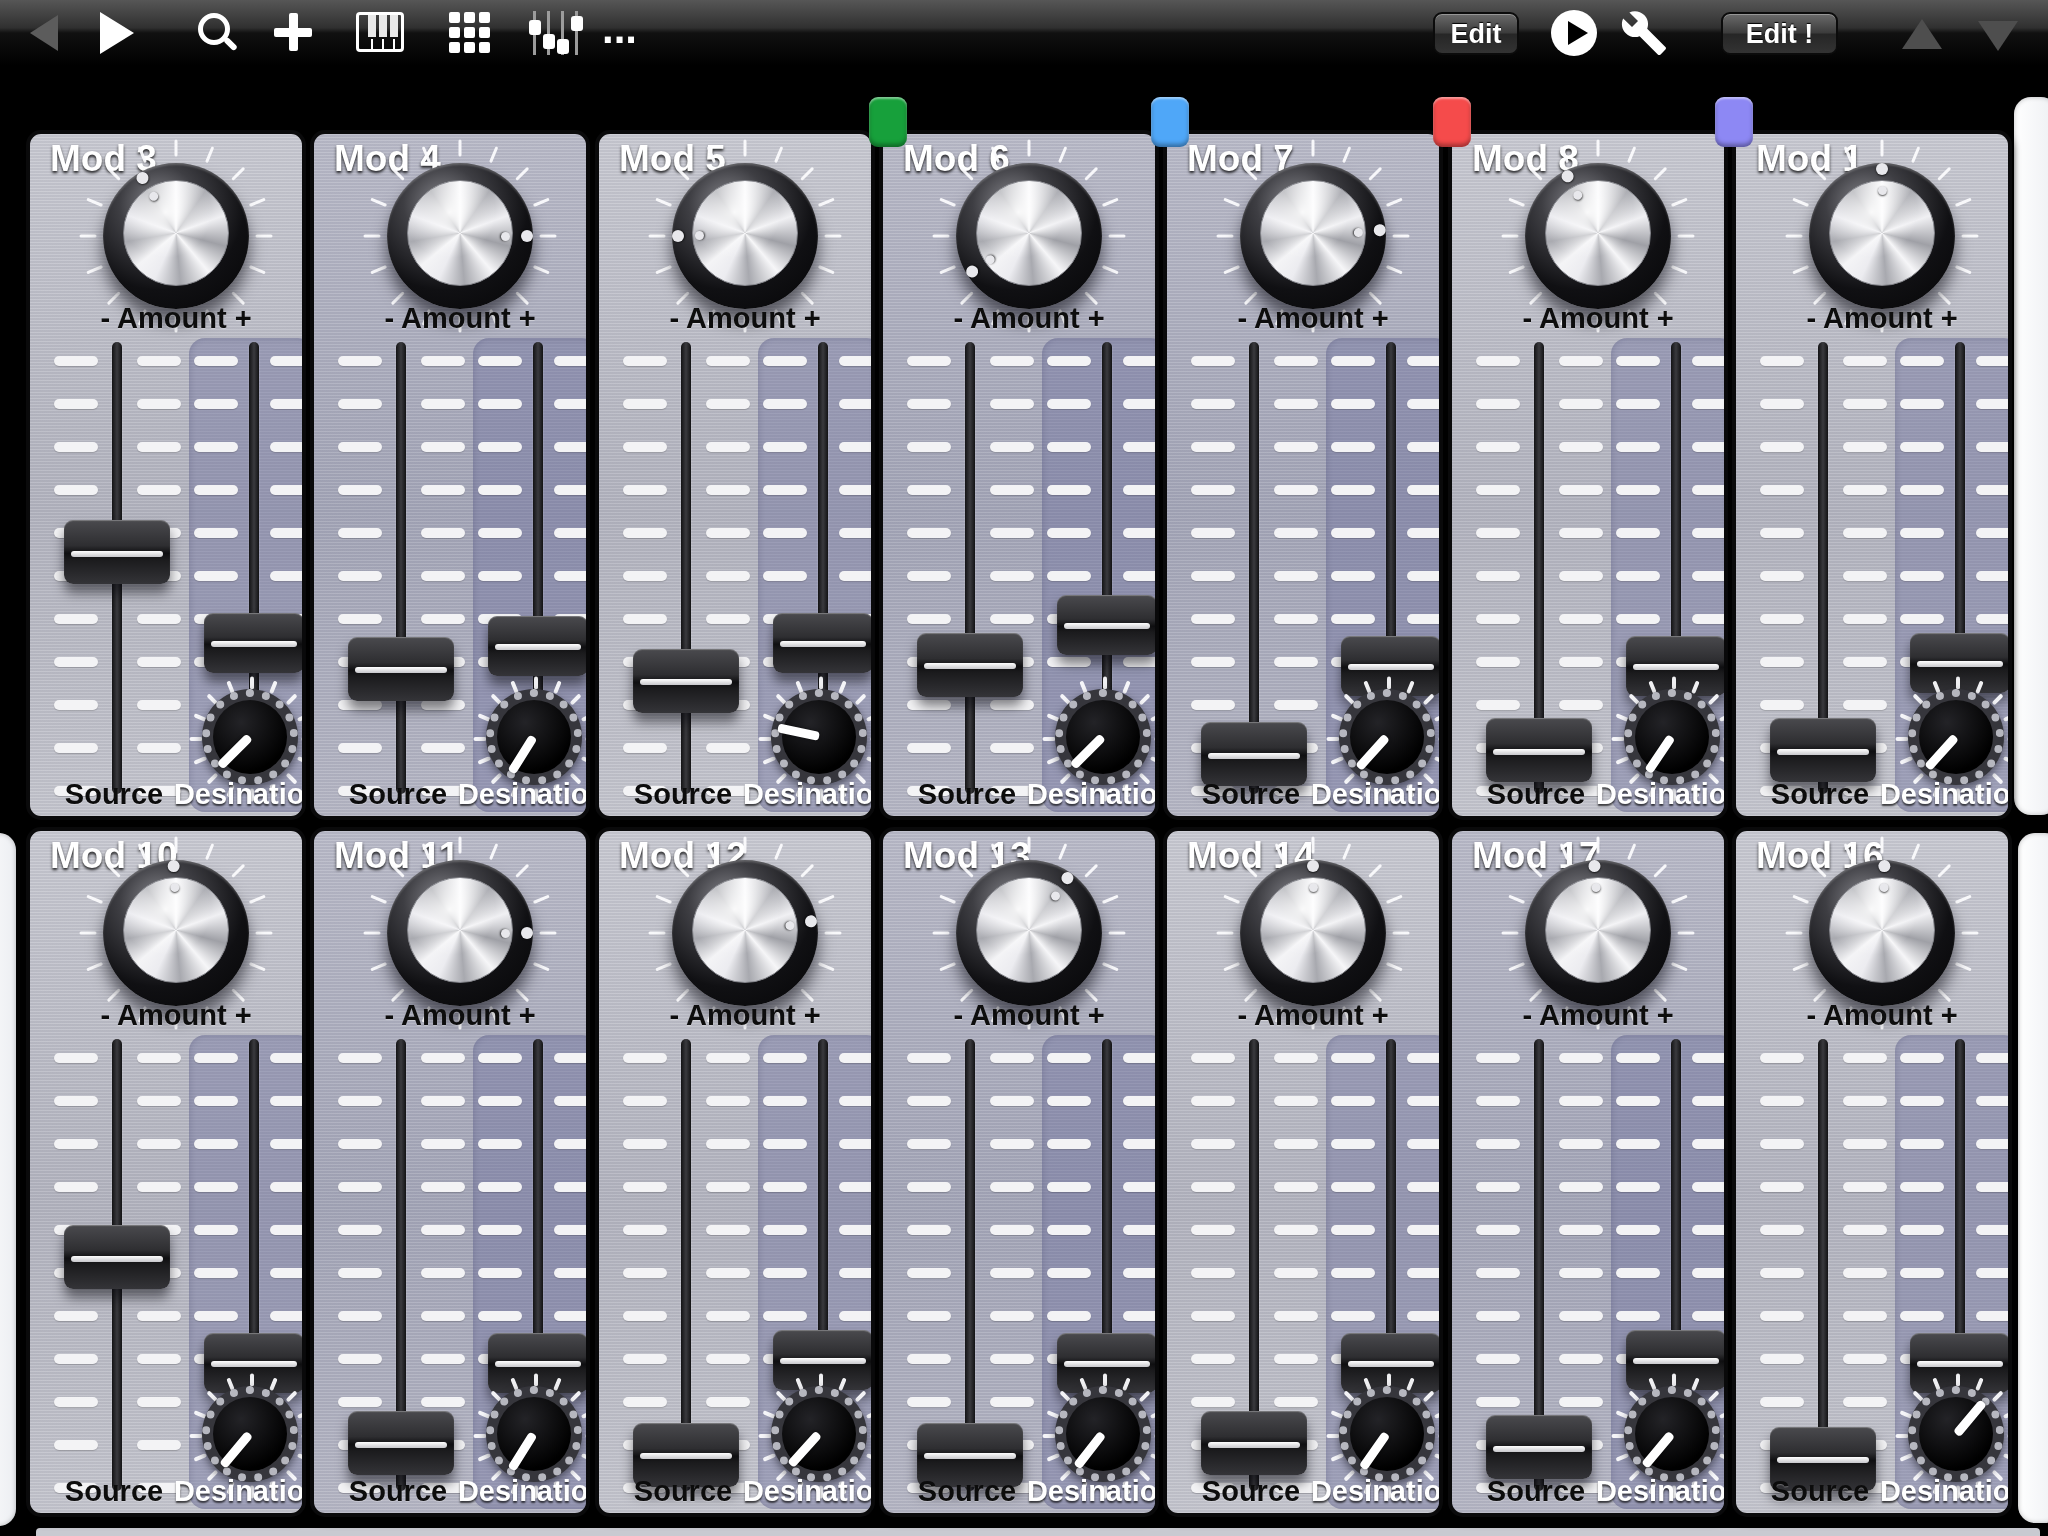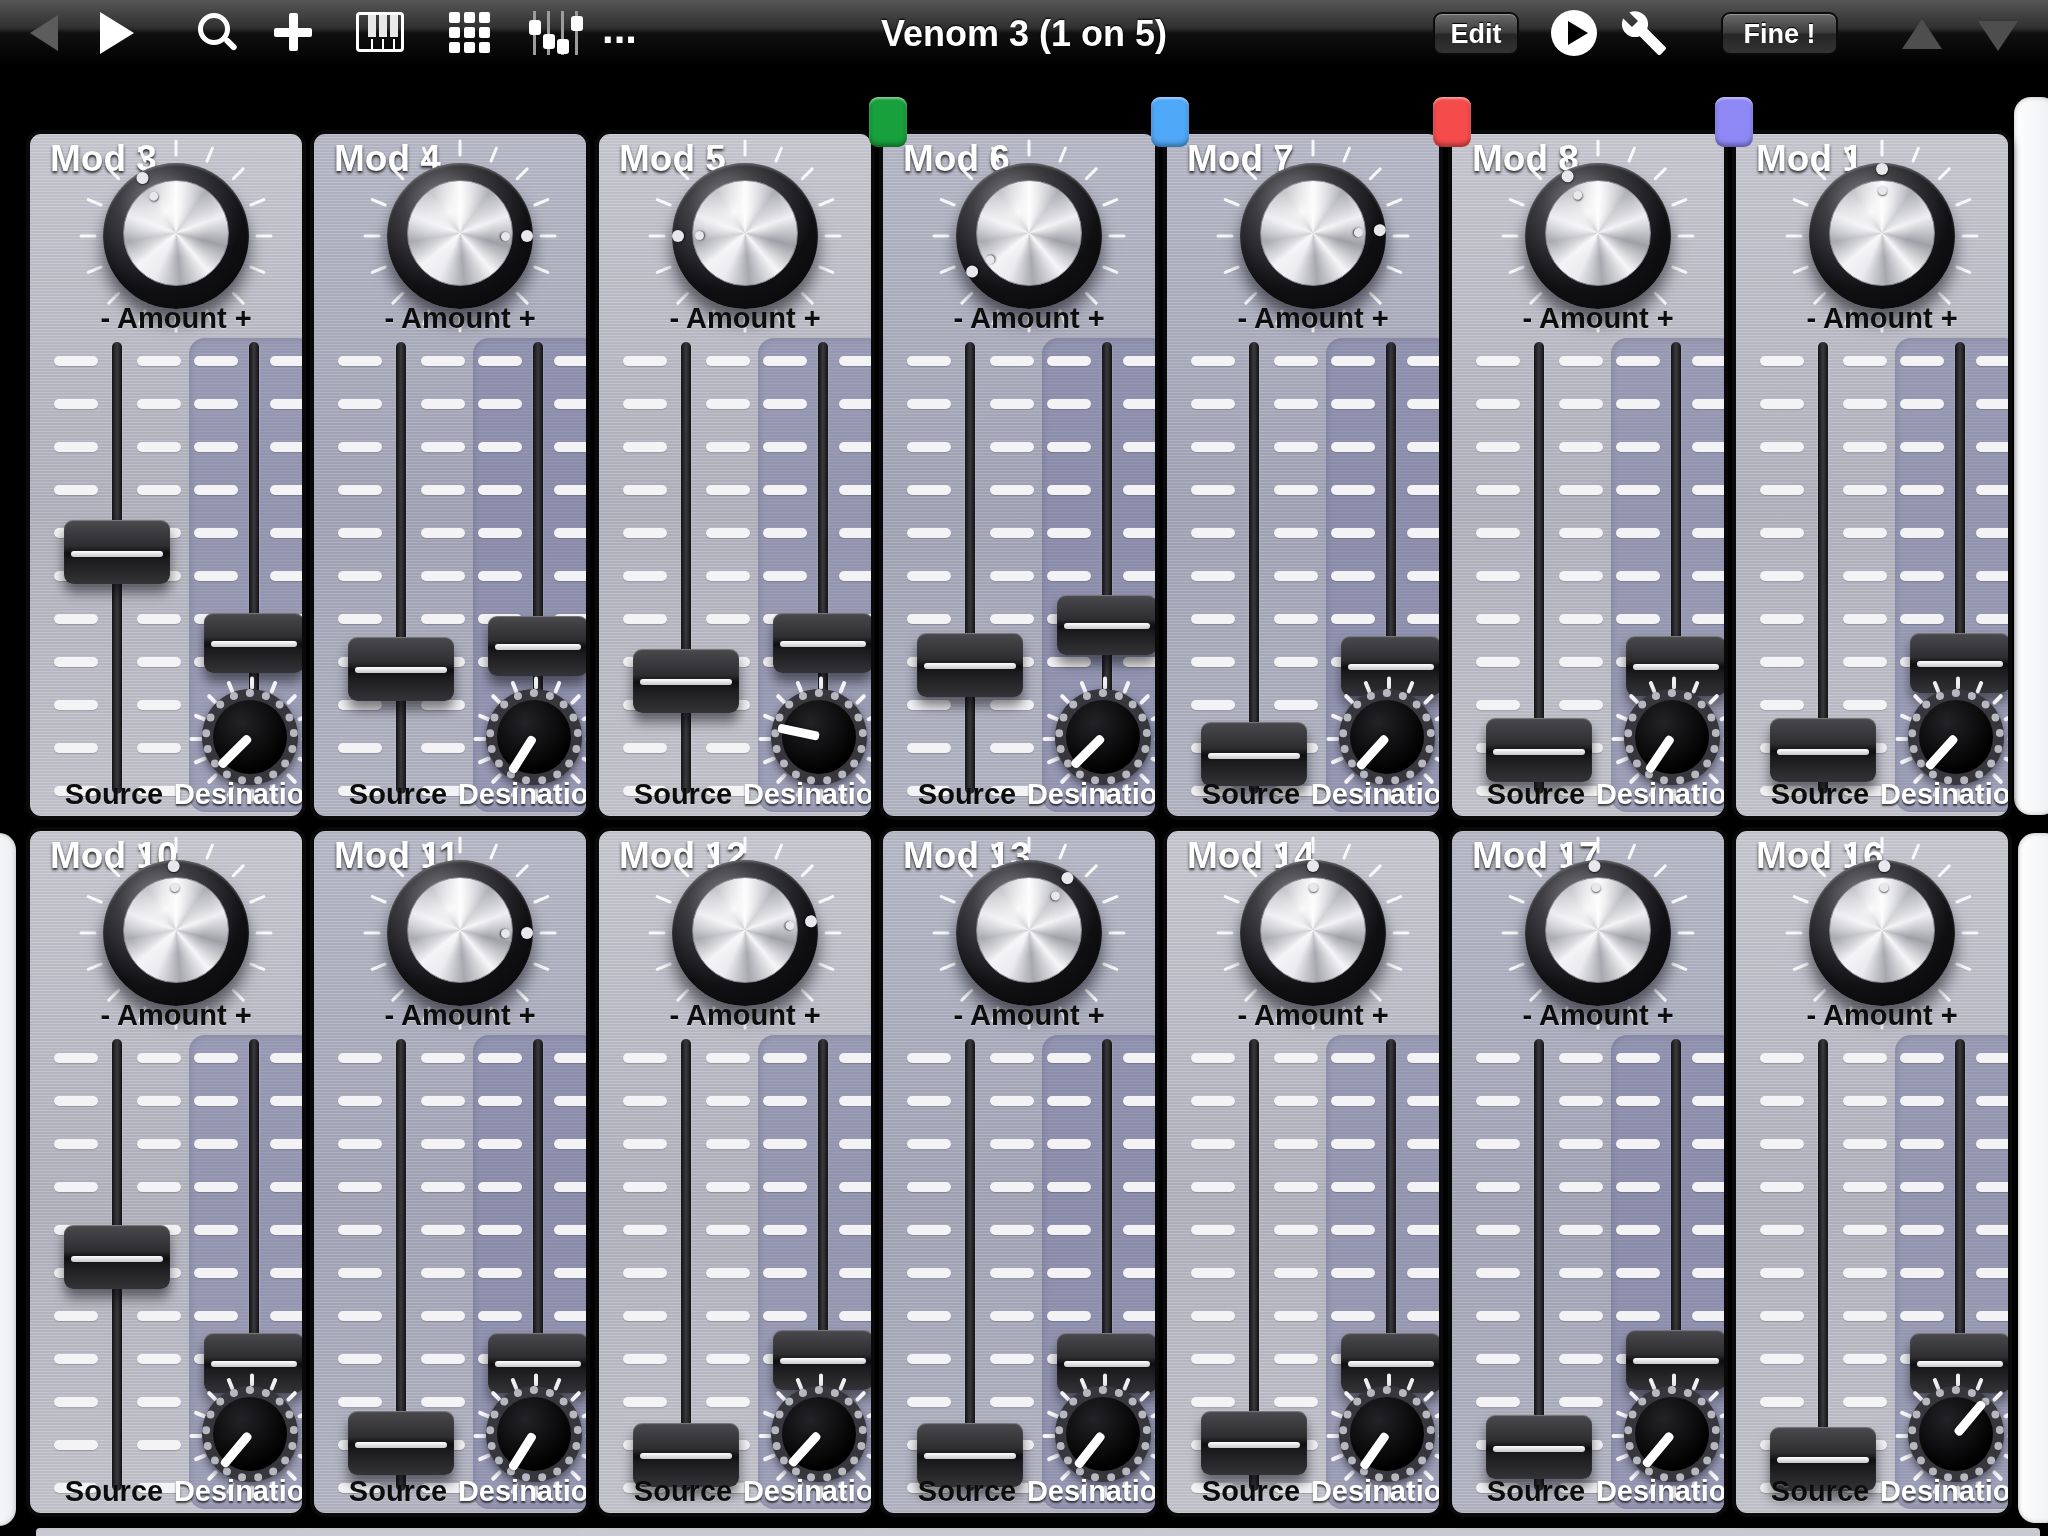--- a/index.html
+++ b/index.html
@@ -135,36 +135,35 @@
       <div style="position:absolute;left:33px;top:2px;width:3px;height:44px;background:#9c9c9c;"></div>
       <div style="position:absolute;left:47px;top:2px;width:3px;height:44px;background:#9c9c9c;"></div>
       <div style="position:absolute;left:1px;top:11px;width:12px;height:15px;background:#fff;border-radius:3px;"></div>
       <div style="position:absolute;left:15px;top:25px;width:12px;height:15px;background:#fff;border-radius:3px;"></div>
       <div style="position:absolute;left:29px;top:30px;width:12px;height:15px;background:#fff;border-radius:3px;"></div>
       <div style="position:absolute;left:43px;top:7px;width:12px;height:15px;background:#fff;border-radius:3px;"></div>
     </div>
 
     <div class="icon" style="left:602px;top:0;width:60px;height:66px;color:#fff;font-size:42px;font-weight:bold;line-height:58px;">...</div>
 
-    <div id="title">Venom 3  (1 on 5)</div>
 
     <div class="tbtn" style="left:1433px;top:12px;width:86px;height:43px;line-height:40px;">Edit</div>
 
     <div class="icon" style="left:1551px;top:10px;width:46px;height:46px;">
       <div style="position:absolute;left:0;top:0;width:46px;height:46px;border-radius:50%;background:#fff;"></div>
       <div class="tri" style="left:17px;top:11px;border-top:12px solid transparent;border-bottom:12px solid transparent;border-left:20px solid #000;"></div>
     </div>
 
     <div class="icon" style="left:1620px;top:9px;width:48px;height:48px;">
       <svg width="48" height="48" viewBox="0 0 24 24">
           <path fill="#fff" d="M22.7 19l-9.1-9.1c.9-2.3.4-5-1.5-6.9-2-2-5-2.4-7.4-1.3L9 6 6 9 1.6 4.7C.4 7.1.9 10.1 2.9 12.1c1.9 1.9 4.6 2.4 6.9 1.5l9.1 9.1c.4.4 1 .4 1.4 0l2.3-2.3c.5-.4.5-1.1.1-1.4z"></path>
         </svg>
     </div>
 
-    <div class="tbtn" style="left:1721px;top:12px;width:117px;height:43px;line-height:40px;">Fine !</div>
+    <div class="tbtn" style="left:1721px;top:12px;width:117px;height:43px;line-height:40px;">Edit !</div>
 
     <div class="tri" style="left:1902px;top:19px;border-left:20px solid transparent;border-right:20px solid transparent;border-bottom:30px solid #4e4e4e;"></div>
     <div class="tri" style="left:1978px;top:21px;border-left:20px solid transparent;border-right:20px solid transparent;border-top:30px solid #4e4e4e;"></div>
   </div>
 
 
   <div id="markersLayer">
       <div class="marker" style="left: 869px; background: rgb(23, 160, 59);"></div>
       <div class="marker" style="left: 1151px; background: rgb(79, 167, 248);"></div>
       <div class="marker" style="left: 1433px; background: rgb(245, 75, 75);"></div>

